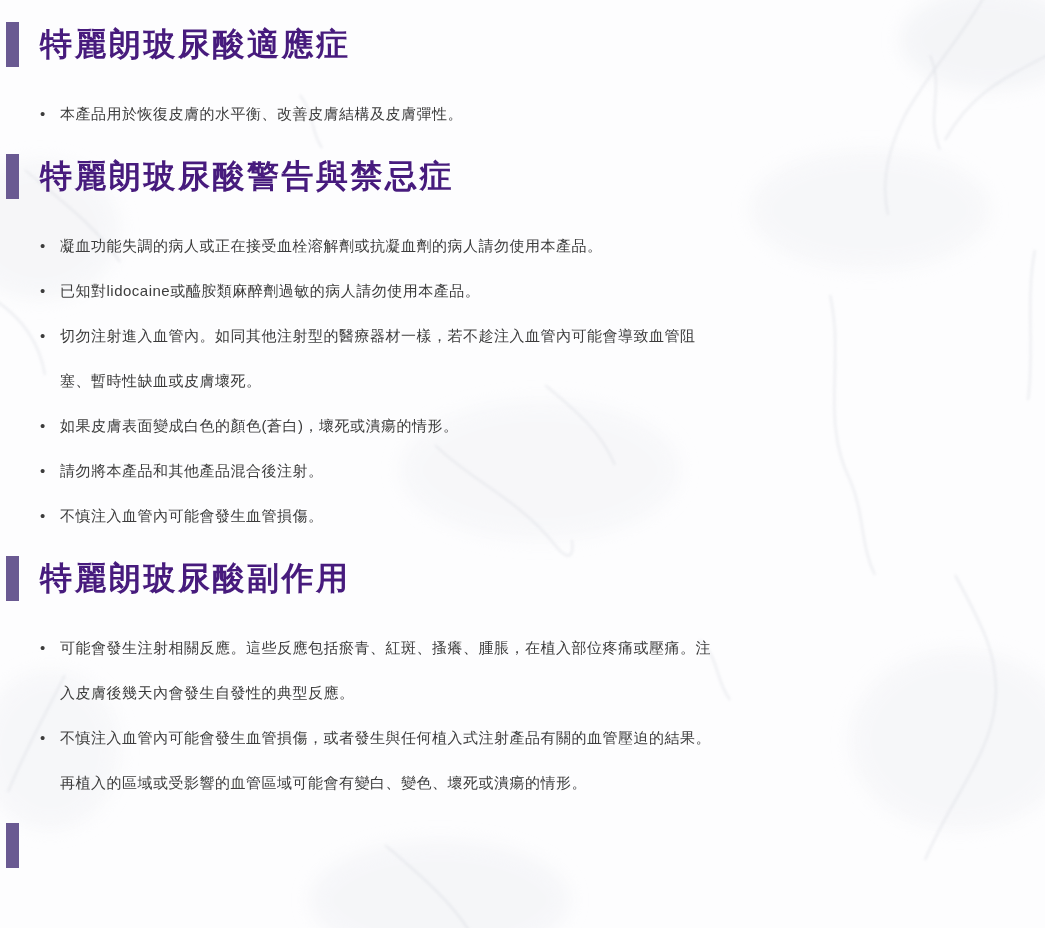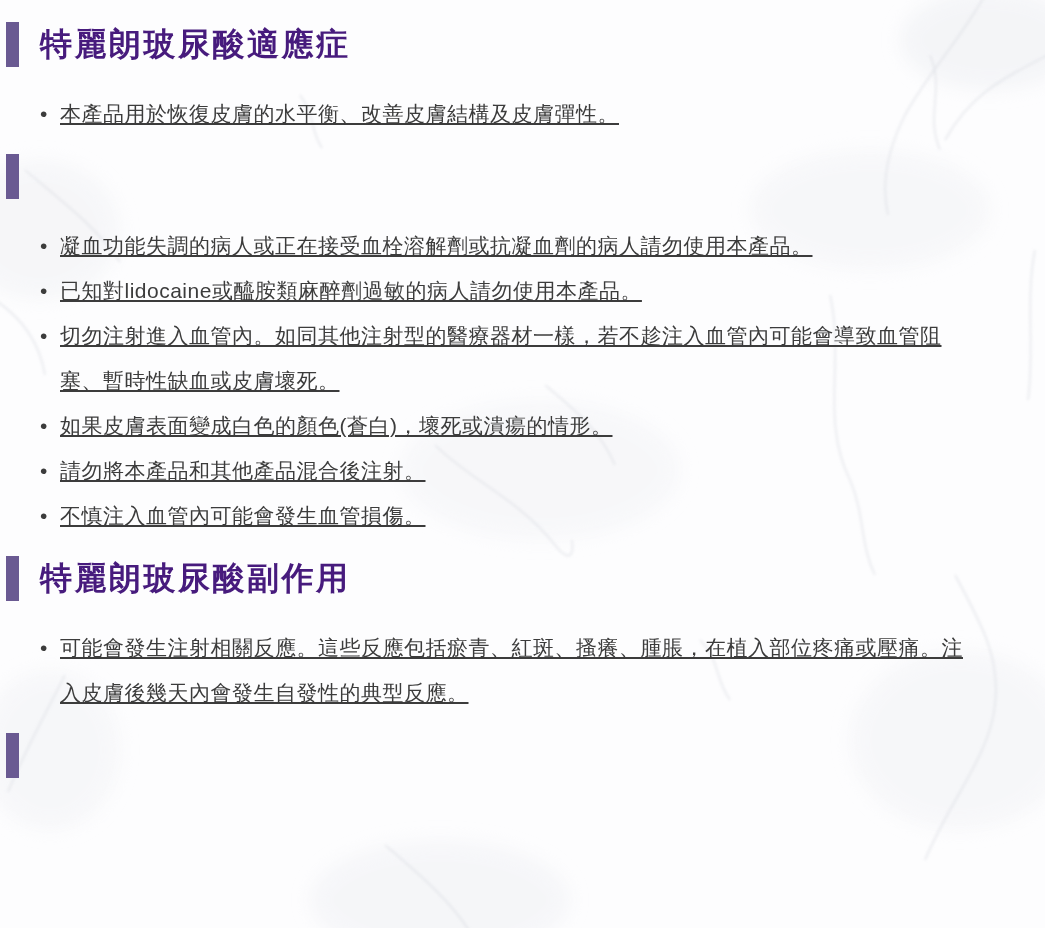--- a/index.html
+++ b/index.html
@@ -51,26 +51,25 @@
     white-space: nowrap;
   }
   ul.bullets {
     margin: 24px 0 0 0;
     padding: 0 10px 0 60px;
     list-style: none;
     width: 975px;
   }
   ul.bullets li {
     position: relative;
-    font-size: 21px;
+    font-size: 15px;
     line-height: 45px;
     letter-spacing: 0.5px;
     color: var(--body-color, #3c3c3c);
     white-space: pre-wrap;
-    text-decoration: underline;
   }
   ul.bullets li::before {
     content: "\2022";
     position: absolute;
     left: -20px;
     top: 0;
     color: var(--body-color, #3c3c3c);
   }
 </style>
 </head>
@@ -119,40 +118,43 @@
       <h2 class="htext">特麗朗玻尿酸適應症</h2>
     </div>
     <ul class="bullets">
         <li>本產品用於恢復皮膚的水平衡、改善皮膚結構及皮膚彈性。</li>
       </ul>
   </section>
 
   <section class="sec">
     <div class="heading">
       <span class="bar"></span>
+      <h2 class="htext">特麗朗玻尿酸警告與禁忌症</h2>
     </div>
     <ul class="bullets">
         <li>凝血功能失調的病人或正在接受血栓溶解劑或抗凝血劑的病人請勿使用本產品。</li>
         <li>已知對lidocaine或醯胺類麻醉劑過敏的病人請勿使用本產品。</li>
         <li>切勿注射進入血管內。如同其他注射型的醫療器材一樣，若不趁注入血管內可能會導致血管阻
 塞、暫時性缺血或皮膚壞死。</li>
         <li>如果皮膚表面變成白色的顏色(蒼白)，壞死或潰瘍的情形。</li>
         <li>請勿將本產品和其他產品混合後注射。</li>
         <li>不慎注入血管內可能會發生血管損傷。</li>
       </ul>
   </section>
 
   <section class="sec">
     <div class="heading">
       <span class="bar"></span>
       <h2 class="htext">特麗朗玻尿酸副作用</h2>
     </div>
     <ul class="bullets">
         <li>可能會發生注射相關反應。這些反應包括瘀青、紅斑、搔癢、腫脹，在植入部位疼痛或壓痛。注
 入皮膚後幾天內會發生自發性的典型反應。</li>
+        <li>不慎注入血管內可能會發生血管損傷，或者發生與任何植入式注射產品有關的血管壓迫的結果。
+再植入的區域或受影響的血管區域可能會有變白、變色、壞死或潰瘍的情形。</li>
       </ul>
   </section>
 
   <section class="sec">
     <div class="heading">
       <span class="bar"></span>
     </div>
 
   </section>
 </main>

